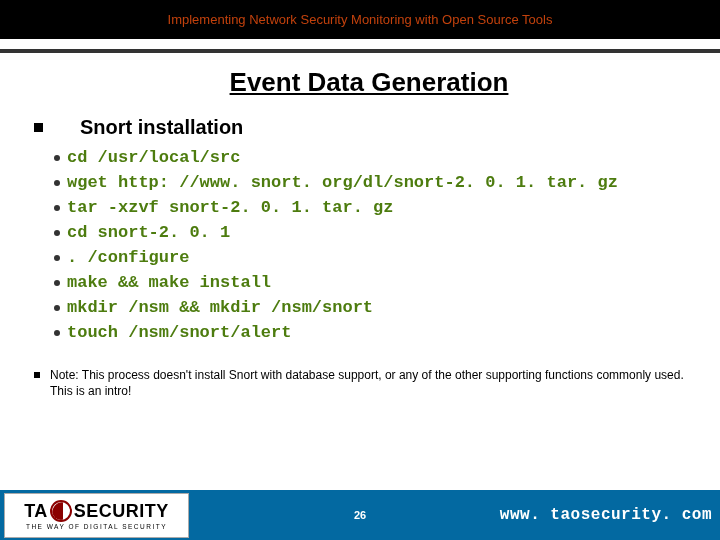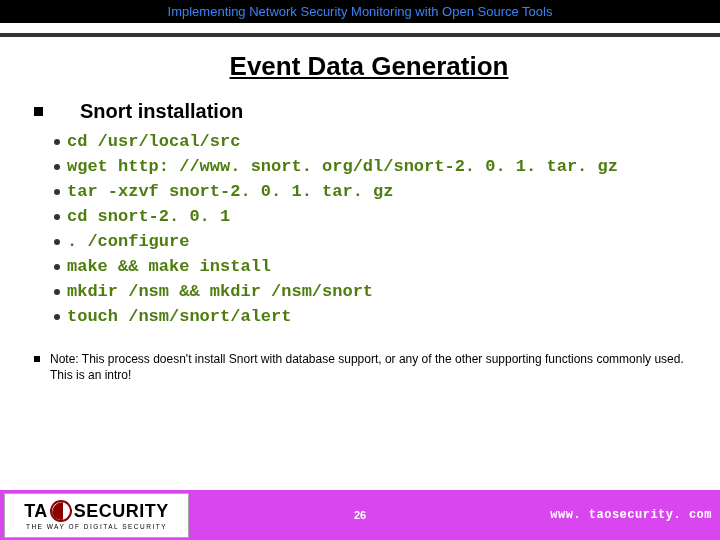--- a/index.html
+++ b/index.html
@@ -6,24 +6,24 @@
   body {
     width: 720px;
     height: 540px;
     background: #ffffff;
     font-family: Verdana, Arial, sans-serif;
     position: relative;
     overflow: hidden;
   }
   .header-bar {
     background: #000000;
-    color: #3b82f6;
+    color: #c2410c;
     text-align: center;
     font-size: 13px;
-    padding: 4px 0;
+    padding: 12px 0;
     font-family: Verdana, Arial, sans-serif;
   }
   .header-underline {
     height: 4px;
     background: #333333;
     margin-top: 10px;
   }
   .title {
     font-family: Verdana, Arial, sans-serif;
     font-weight: bold;
@@ -98,21 +98,21 @@
     font-size: 12px;
     color: #000000;
     line-height: 1.35;
   }
   .footer {
     position: absolute;
     bottom: 0;
     left: 0;
     width: 720px;
     height: 50px;
-    background: #d946ef;
+    background: #0369a1;
     display: flex;
     align-items: center;
   }
   .logo-box {
     width: 185px;
     height: 45px;
     background: #ffffff;
     margin-left: 4px;
     display: flex;
     flex-direction: column;
@@ -167,21 +167,21 @@
     font-family: Liberation Sans, sans-serif;
     font-weight: bold;
     font-size: 11px;
   }
   .footer-url {
     margin-left: auto;
     margin-right: 8px;
     color: #ffffff;
     font-family: "Courier New", monospace;
     font-weight: bold;
-    font-size: 12px;
+    font-size: 16px;
     letter-spacing: 0.5px;
   }
 </style>
 </head>
 <body>
 
 <div class="header-bar">
   <span>Implementing Network Security Monitoring with Open Source Tools</span>
 </div>
 <div class="header-underline"></div>

